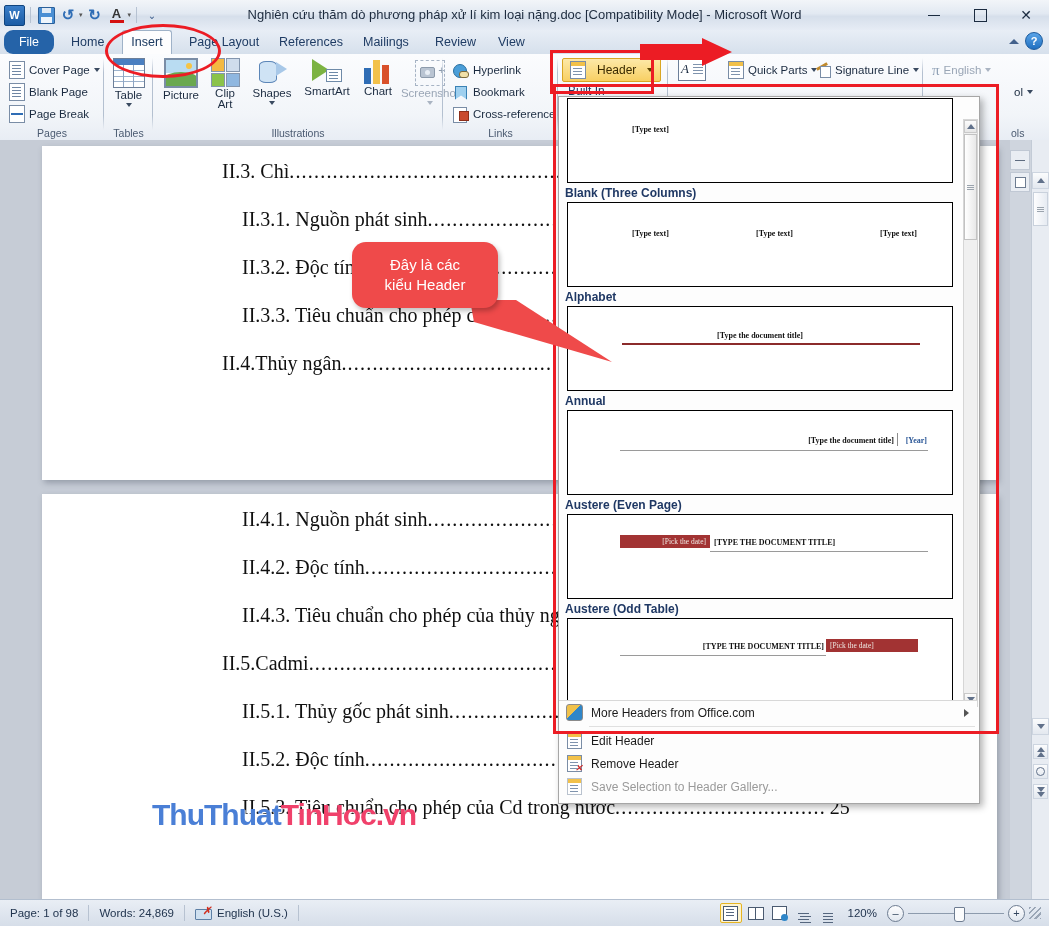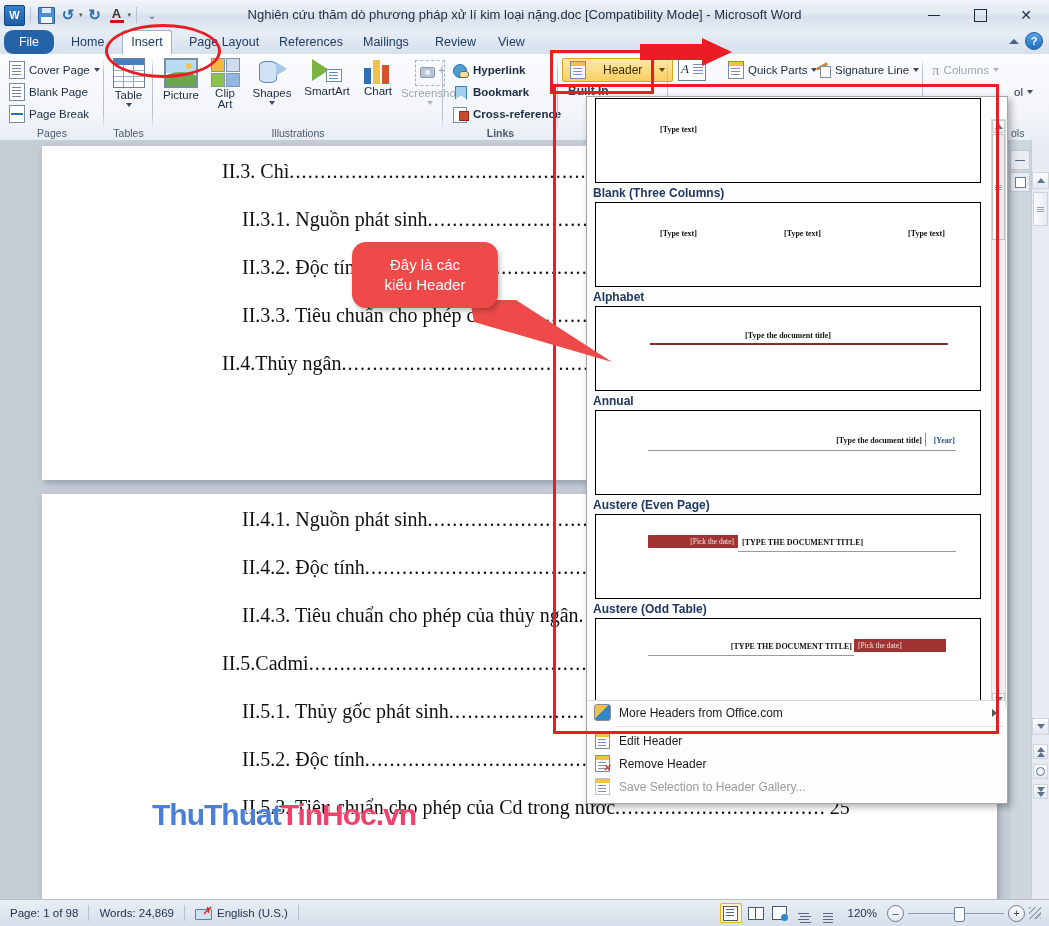--- a/index.html
+++ b/index.html
@@ -206,21 +206,21 @@
   .dot-o{width:7px;height:7px;border-radius:50%;border:1.5px solid #61718a;}
   .dbl-tri{display:flex;flex-direction:column;align-items:center;line-height:4px;}
 
   
   .rightstrip{position:absolute;right:17px;top:140px;width:22px;height:760px;background:#cfd5de;}
   .rs-btn{position:absolute;right:2px;width:18px;height:18px;background:#e9edf3;border:1px solid #c0c8d4;
     display:flex;align-items:center;justify-content:center;}
 
   
   .gallery{
-    position:absolute;left:586px;top:96px;width:420px;height:706px;
+    position:absolute;left:558px;top:96px;width:420px;height:706px;
     background:#fdfdfd;border:1px solid #a6a6a6;
     box-shadow:3px 3px 7px rgba(0,0,0,.30);
     z-index:20;overflow:hidden;
   }
   .gal-scrollpane{position:absolute;left:0;top:0;width:420px;height:610px;overflow:hidden;}
   .gal-inner{position:absolute;left:0;top:-18px;width:402px;}
   .gal-item-label{font-size:12px;font-weight:bold;color:#1f3864;padding:3px 0 2px 6px;}
   .gal-thumb{
     position:relative;margin:0 8px 0 8px;height:85px;background:#fff;
     border:1px solid #000;border-right:1px solid #000;
@@ -425,21 +425,21 @@
             <i class="cam"></i>
             <i class="plus">+</i>
           </span>
         <span class="lbl">Screenshot</span>
         <span class="dd-ar" style="border-top-color:#aab4c2;"></span>
       </div>
       <div class="glabel" style="left:0;width:290px;">Illustrations</div>
       <div class="gsep"></div>
     </div>
 
-    <div class="grp" style="left:443px;width:115px;font-weight:bold;">
+    <div class="grp" style="left:443px;width:115px;">
       <div class="smallbtn" style="position:absolute;left:7px;top:6px;">
         <span class="ic ic-hyperlink">
             <i class="globe"></i>
             <i class="lnk"></i>
           </span>
         <span>Hyperlink</span>
       </div>
       <div class="smallbtn" style="position:absolute;left:7px;top:28px;">
         <span class="ic ic-bookmark">
             <i></i>
@@ -451,28 +451,28 @@
             <i class="p"></i>
             <i class="a2"></i>
           </span>
         <span>Cross-reference</span>
       </div>
       <div class="glabel">Links</div>
       <div class="gsep"></div>
     </div>
 
     <div class="grp" style="left:558px;width:110px;">
-      <div style="position:absolute;left:4px;top:4px;height:22px;padding:0 7px;display:flex;align-items:center;gap:17px;
+      <div style="position:absolute;left:4px;top:4px;height:22px;padding:0 7px;display:flex;align-items:center;gap:11px;
                   background:linear-gradient(to bottom,#fde9a8,#f8cf63);border:1px solid #d9a623;border-radius:2px;
                   font-size:12px;color:#3a2a00;">
         <span class="ic ic-doc-s"></span>
         <span>Header</span>
         <span class="dd-ar-inline" style="border-top-color:#5a4300;"></span>
       </div>
-      <div style="position:absolute;left:10px;top:30px;font-size:12px;font-weight:bold;color:#1f3864;">Built In</div>
+      <div style="position:absolute;left:10px;top:30px;font-size:12px;font-weight:normal;color:#1f3864;">Built In</div>
       <div class="gsep"></div>
     </div>
 
     <div class="grp" style="left:668px;width:255px;">
       <div style="position:absolute;left:8px;top:4px;width:32px;height:24px;display:flex;align-items:center;justify-content:center;">
         <span class="ic ic-textbox">
             <i class="A">A</i>
             <i class="lines"></i>
           </span>
       </div>
@@ -488,21 +488,21 @@
           </span>
         <span>Signature Line</span>
         <span class="dd-ar-inline"></span>
       </div>
       <div class="gsep"></div>
     </div>
 
     <div class="grp" style="left:923px;width:126px;">
       <div class="smallbtn" style="position:absolute;left:6px;top:6px;color:#9aa6b6;">
         <span class="ic-pi">π</span>
-        <span>Columns</span>
+        <span>English</span>
         <span class="dd-ar-inline" style="border-top-color:#aab4c2;"></span>
       </div>
       <div class="smallbtn" style="position:absolute;left:88px;top:28px;">
         <span>ol</span>
         <span class="dd-ar-inline"></span>
       </div>
       <div style="position:absolute;left:88px;bottom:1px;font-size:10.5px;color:#4a5a70;">ols</div>
     </div>
   </div>
 

